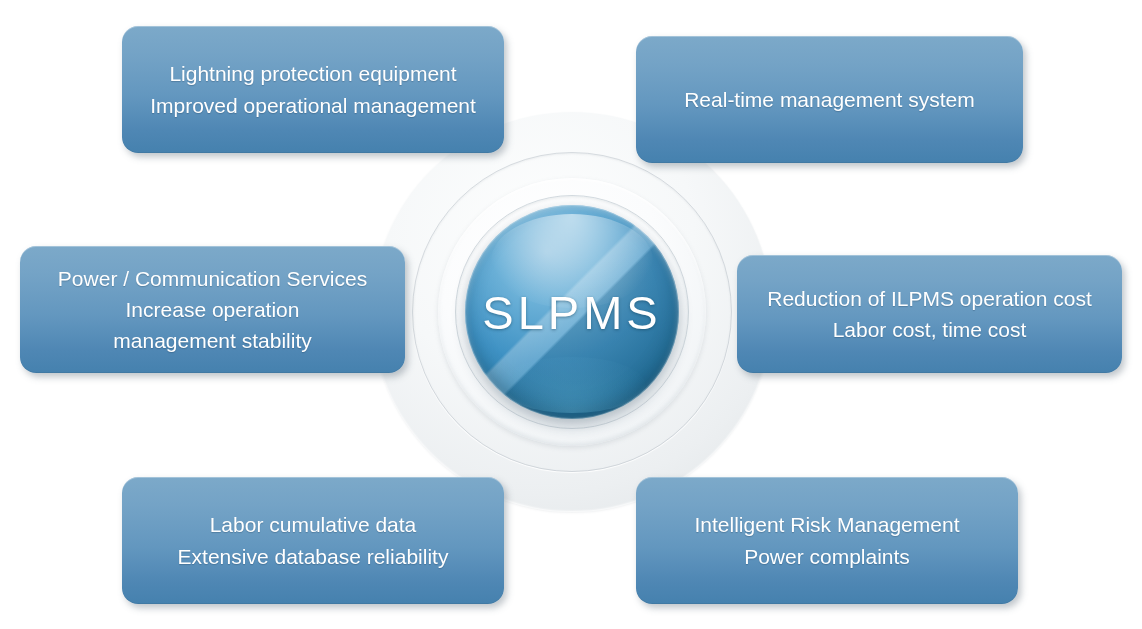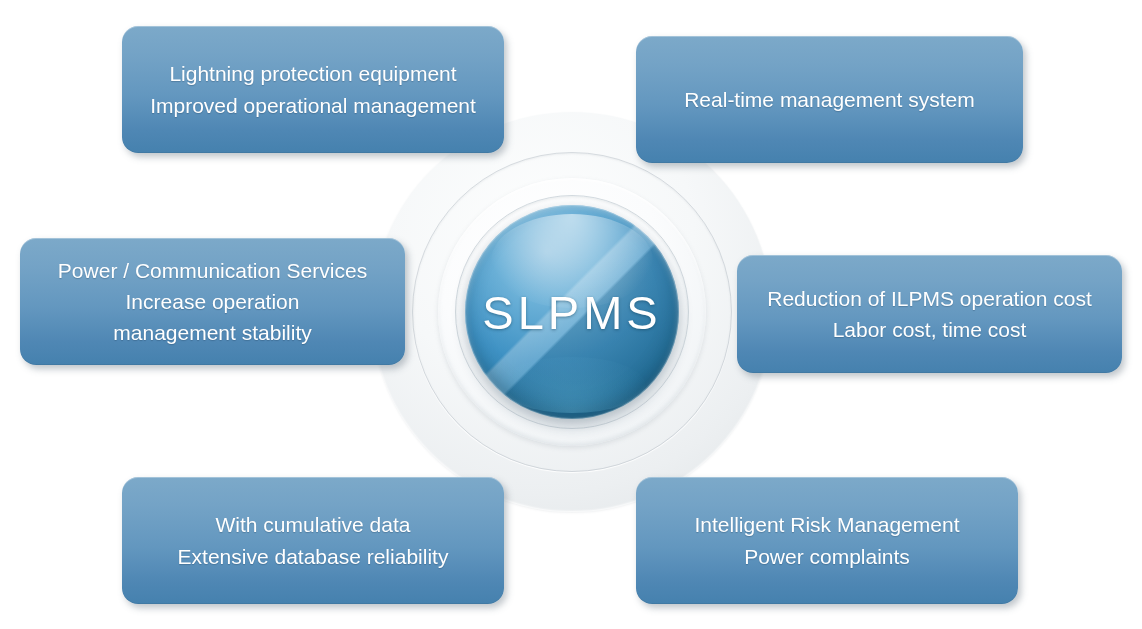--- a/index.html
+++ b/index.html
@@ -205,21 +205,21 @@
     display: block;
     font-size: 21px;
     line-height: 1.48;
     white-space: nowrap;
     text-shadow: 0 1px 1px rgba(30,60,85,0.30);
   }
 
   
   #box-tl { left: 122px; top:  26px; width: 382px; height: 127px; }
   #box-tr { left: 636px; top:  36px; width: 387px; height: 127px; }
-  #box-ml { left:  20px; top: 238px; width: 385px; height: 127px; }
+  #box-ml { left:  20px; top: 246px; width: 385px; height: 127px; }
   #box-mr { left: 737px; top: 255px; width: 385px; height: 118px; }
   #box-bl { left: 122px; top: 477px; width: 382px; height: 127px; }
   #box-br { left: 636px; top: 477px; width: 382px; height: 127px; }
 </style>
 </head>
 <body>
 
 <div id="stage">
 
   <div id="hub">
@@ -251,21 +251,21 @@
     <span class="line">Increase operation</span>
     <span class="line">management stability</span>
   </div>
 
   <div class="box" id="box-mr">
     <span class="line">Reduction of ILPMS operation cost</span>
     <span class="line">Labor cost, time cost</span>
   </div>
 
   <div class="box" id="box-bl">
-    <span class="line">With cumulative data</span>
+    <span class="line">Labor cumulative data</span>
     <span class="line">Extensive database reliability</span>
   </div>
 
   <div class="box" id="box-br">
     <span class="line">Intelligent Risk Management</span>
     <span class="line">Power complaints</span>
   </div>
 
 </div>
 

